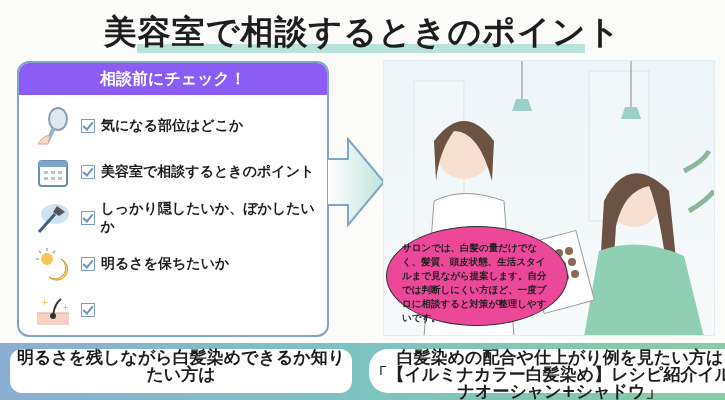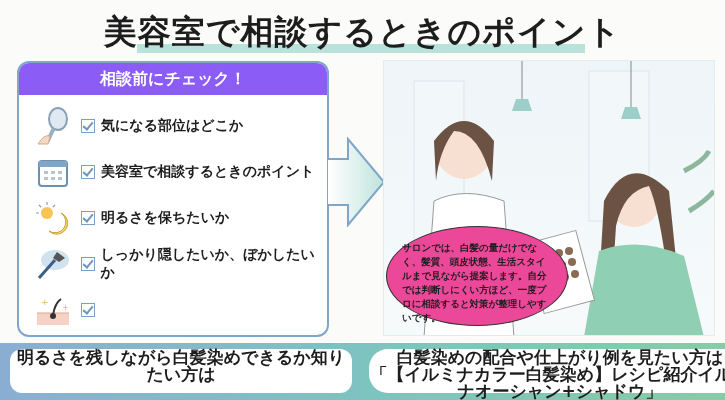--- a/index.html
+++ b/index.html
@@ -57,44 +57,44 @@
               <rect x="14" y="21" width="4" height="3"></rect>
               <rect x="21" y="21" width="4" height="3"></rect>
             </g>
           </svg>
         </span>
       <span class="cb"></span>
       <span class="txt">美容室で相談するときのポイント</span>
     </div>
     <div class="item">
       <span class="ic">
+          <svg width="36" height="36">
+            <ellipse cx="20" cy="14" rx="14" ry="10" fill="#cfe2ee"></ellipse>
+            <path d="M22 6 L30 12 L24 16 L18 12Z" fill="#555"></path>
+            <line x1="20" y1="14" x2="4" y2="32" stroke="#3c5f8a" stroke-width="3"></line>
+          </svg>
+        </span>
+      <span class="cb"></span>
+      <span class="txt">しっかり隠したいか、ぼかしたいか</span>
+    </div>
+    <div class="item">
+      <span class="ic">
           <svg width="36" height="34">
             <circle cx="12" cy="12" r="6" fill="#f7c456"></circle>
             <g stroke="#999" stroke-width="1.2">
               <line x1="12" y1="1" x2="12" y2="4"></line>
               <line x1="1" y1="12" x2="4" y2="12"></line>
               <line x1="4" y1="4" x2="6" y2="6"></line>
               <line x1="20" y1="4" x2="18" y2="6"></line>
             </g>
             <path d="M26 12 A11 11 0 1 1 14 30 A9 9 0 0 0 26 12Z" fill="#f6d76a" stroke="#c9a23e"></path>
           </svg>
         </span>
       <span class="cb"></span>
       <span class="txt">明るさを保ちたいか</span>
-    </div>
-    <div class="item">
-      <span class="ic">
-          <svg width="36" height="36">
-            <ellipse cx="20" cy="14" rx="14" ry="10" fill="#cfe2ee"></ellipse>
-            <path d="M22 6 L30 12 L24 16 L18 12Z" fill="#555"></path>
-            <line x1="20" y1="14" x2="4" y2="32" stroke="#3c5f8a" stroke-width="3"></line>
-          </svg>
-        </span>
-      <span class="cb"></span>
-      <span class="txt">しっかり隠したいか、ぼかしたいか</span>
     </div>
     <div class="item">
       <span class="ic">
           <svg width="36" height="34">
             <rect x="2" y="20" width="32" height="12" fill="#f6d2c4"></rect>
             <line x1="2" y1="20" x2="34" y2="20" stroke="#d9a896"></line>
             <circle cx="18" cy="23" r="3" fill="#333"></circle>
             <path d="M18 22 Q20 10 26 6" stroke="#333" stroke-width="2" fill="none"></path>
             <text x="6" y="12" font-size="9" fill="#e8b85a">+</text>
             <text x="27" y="17" font-size="8" fill="#e8b85a">+</text>

